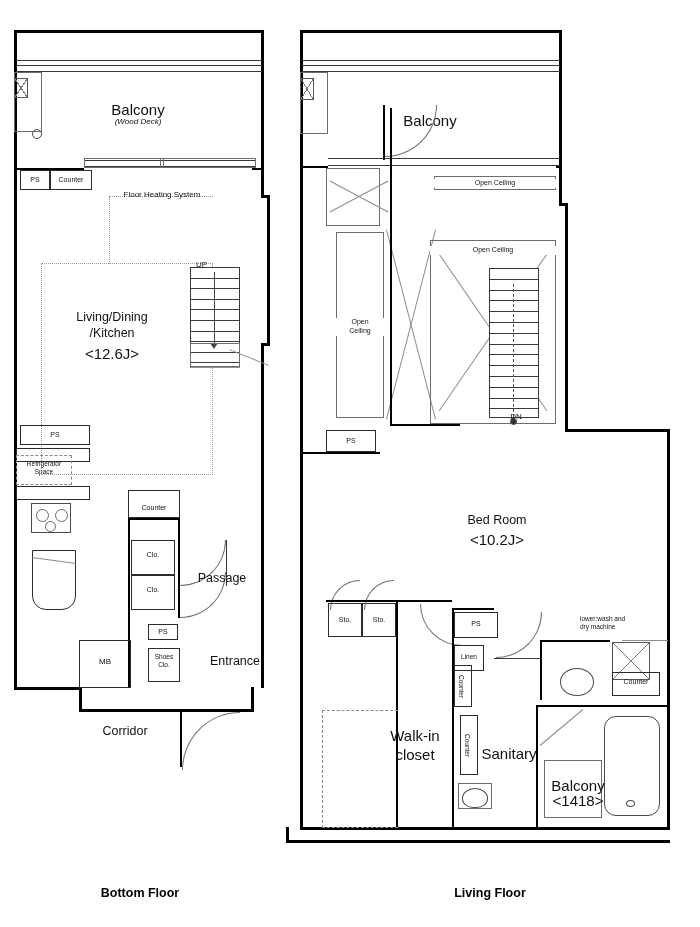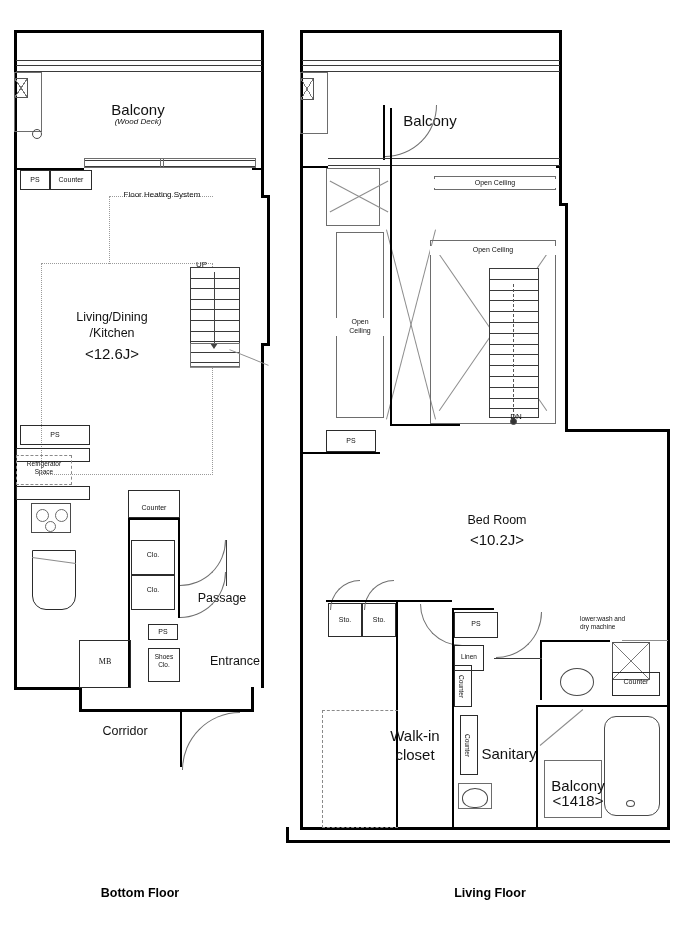--- a/index.html
+++ b/index.html
@@ -228,24 +228,24 @@
 
     <div class="box" style="left:131px; top:540px; width:44px; height:35px;"></div>
     <div class="lbl tiny" style="left:131px; top:551px; width:44px;">Clo.</div>
     <div class="box" style="left:131px; top:575px; width:44px; height:35px;"></div>
     <div class="lbl tiny" style="left:131px; top:586px; width:44px;">Clo.</div>
 
     <div class="door-arc" style="left:180px; top:540px; width:46px; height:46px; border-top:none; border-left:none; border-radius:0 0 100% 0;"></div>
     <div class="vline" style="left:226px; top:540px; height:46px;"></div>
     <div class="door-arc" style="left:180px; top:572px; width:46px; height:46px; border-top:none; border-left:none; border-radius:0 0 100% 0;"></div>
 
-    <div class="lbl big" style="left:182px; top:571px; width:80px;margin-top:20px;">Passage</div>
+    <div class="lbl big" style="left:182px; top:571px; width:80px;">Passage</div>
 
     <div class="box thick" style="left:79px; top:640px; width:52px; height:48px;"></div>
-    <div class="lbl small" style="left:79px; top:657px; width:52px;font-family:Liberation Serif, serif;">MB</div>
+    <div class="lbl small" style="left:79px; top:657px; width:52px;">MB</div>
 
     <div class="box" style="left:148px; top:624px; width:30px; height:16px;"></div>
     <div class="lbl tiny" style="left:148px; top:628px; width:30px;">PS</div>
     <div class="box" style="left:148px; top:648px; width:32px; height:34px;"></div>
     <div class="lbl xsmall" style="left:148px; top:653px; width:32px;">Shoes
 Clo.</div>
 
     <div class="lbl big" style="left:180px; top:654px; width:80px;text-align:right;">Entrance</div>
 
     <div class="door-arc" style="left:182px; top:712px; width:58px; height:58px; border-bottom:none; border-right:none; border-radius:100% 0 0 0;"></div>

